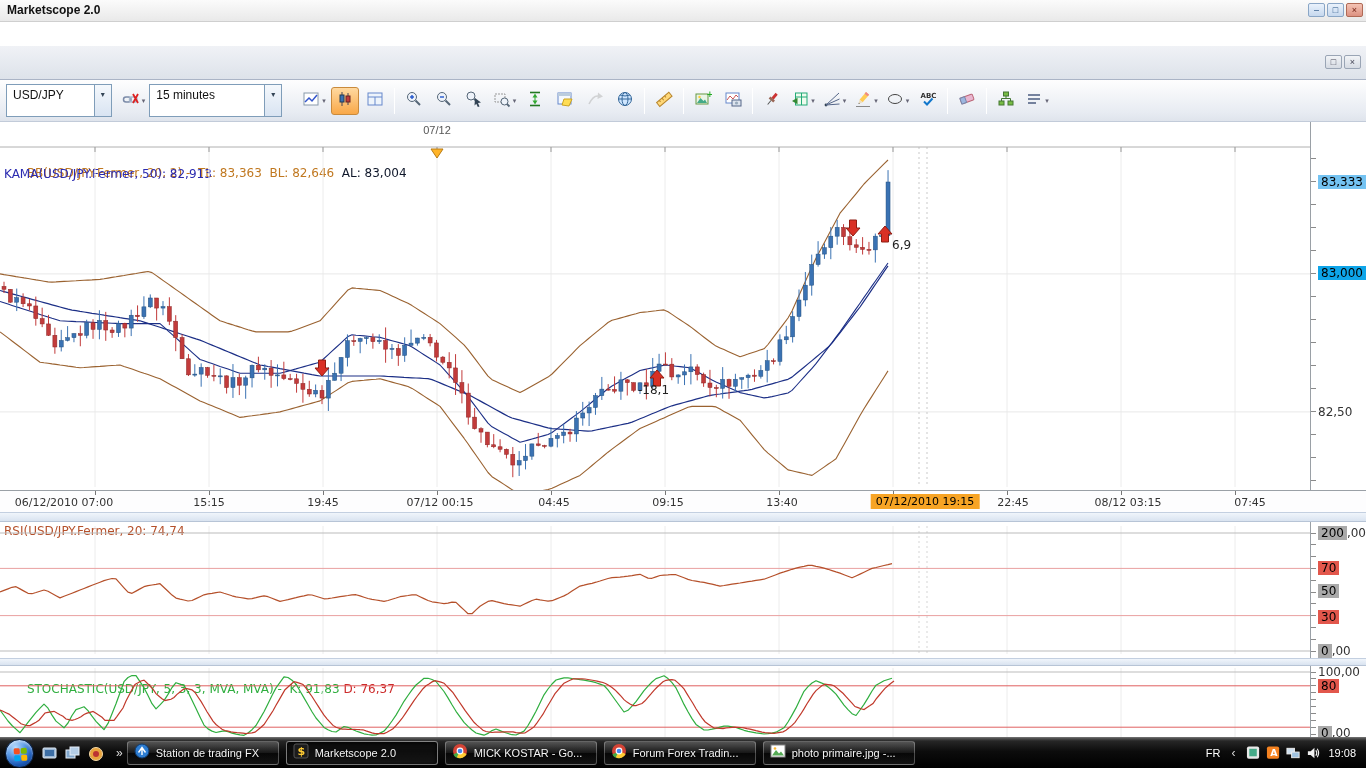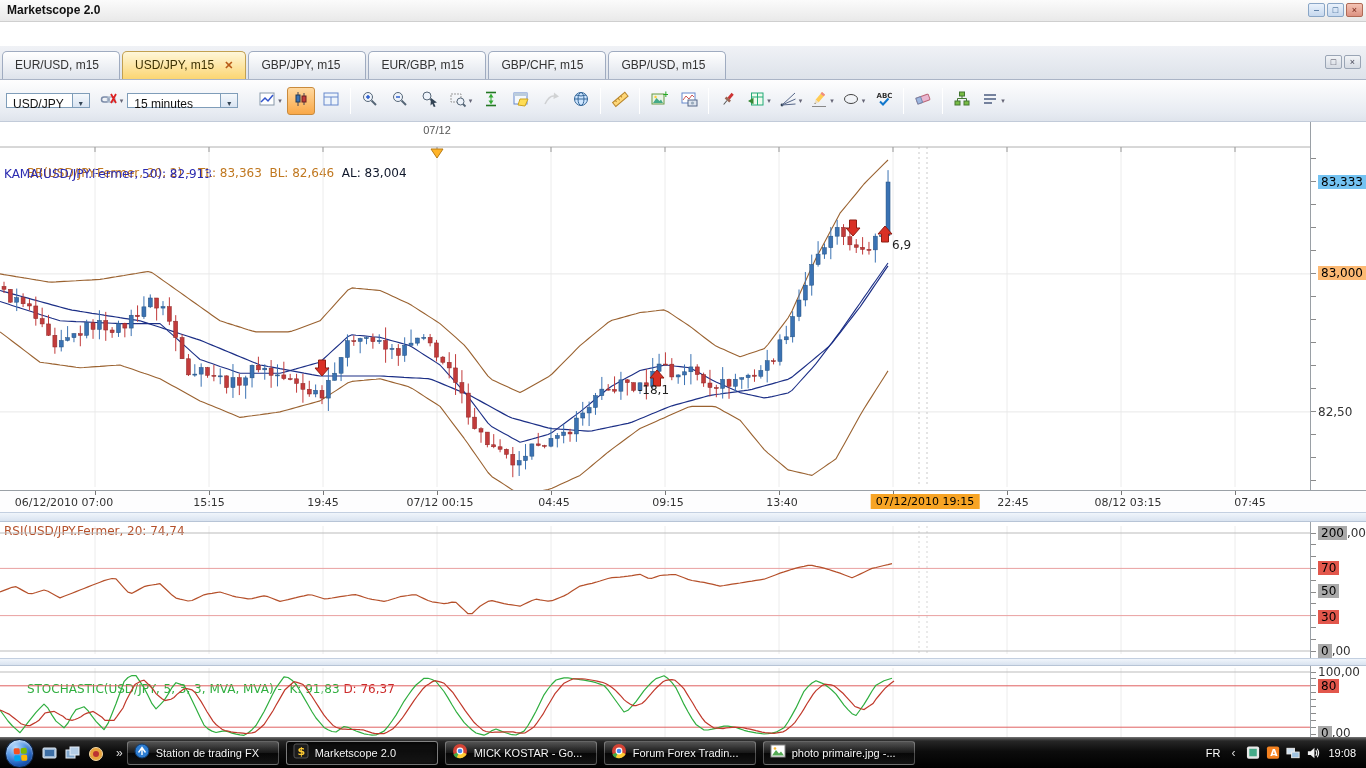--- a/index.html
+++ b/index.html
@@ -26,41 +26,41 @@
     background:linear-gradient(#ffffff,#dee3eb);border:1px solid #9fabc0;border-bottom:none;
     border-radius:5px 5px 0 0;white-space:nowrap;cursor:default;}
   .tab.active{background:linear-gradient(#fff7d9,#fbd572);border-color:#c2a050;color:#3d3103;}
   .tab .closex{color:#b85c18;font-weight:bold;margin-left:10px;font-size:11px;}
   .tabctrl{position:absolute;right:5px;top:9px;display:flex;gap:2px;}
   .tabctrl .winbtn{background:linear-gradient(#f2f4f7,#d6dbe3);border-color:#9aa5b5;color:#445;}
   
   .toolbar{position:absolute;left:0;top:80px;width:1366px;height:42px;
     background:linear-gradient(#fefefe,#e7ebf2 80%,#dfe4ec);border-bottom:1px solid #c2cbd9;
     display:flex;align-items:center;padding:0 6px;}
-  .combo{height:15px;display:flex;align-items:stretch;background:#fff;border:1px solid #7f9db9;margin-right:6px;}
+  .combo{height:33px;display:flex;align-items:stretch;background:#fff;border:1px solid #7f9db9;margin-right:6px;gap:22px;}
   .combo .val{font-size:12px;color:#111;padding:3px 8px 0 6px;min-width:52px;}
   .combo .dd{width:17px;background:linear-gradient(#f4f8fc,#d9e4f2);border-left:1px solid #7f9db9;
     font-size:8px;color:#345;text-align:center;line-height:20px;}
   .tbtn{height:28px;min-width:28px;border:1px solid transparent;border-radius:3px;display:flex;
     align-items:center;justify-content:center;padding:0 2px;margin:0 1px;cursor:default;}
   .tbtn.active{background:linear-gradient(#ffd9a0,#f9a848);border-color:#c98a3c;}
   .tbtn.disabled{opacity:.45;}
   .tbtn .ddm{font-size:7px;color:#667;margin-left:2px;}
   .tsep{width:1px;height:26px;background:#c6cdd8;border-right:1px solid #fff;margin:0 4px;}
   .tgap{width:10px;}
   
   .chartregion{position:absolute;left:0;top:122px;width:1366px;height:615px;background:#fff;}
   .pane-svg{position:absolute;left:0;z-index:2;}
   .axis{position:absolute;left:1310px;width:56px;border-left:1px solid #9aa0a6;z-index:3;background:#fff;}
   .axis .tick{position:absolute;left:0;width:5px;height:1px;background:#8a8a8a;}
   .axlabel{position:absolute;left:7px;font-size:12px;color:#333;transform:translateY(-50%);white-space:nowrap;
     font-family:"DejaVu Sans","Liberation Sans",sans-serif;}
   .chip{padding:0 3px;color:#000;}
   .chip.blue{background:#74c3f2;}
-  .chip.orange{background:#fdba74;}
+  .chip.orange{background:#0ea5e9;}
   .chip.gray{background:#a9a9a9;}
   .chip.red{background:#e2574c;}
   .ind-label{position:absolute;z-index:1;font-size:12px;white-space:pre;
     font-family:"DejaVu Sans","Liberation Sans",sans-serif;}
   .daylabel{position:absolute;top:2px;font-size:11px;color:#555;transform:translateX(-50%);z-index:1;}
   .timeaxis{position:absolute;left:0;top:368px;width:1366px;height:22px;border-top:1px solid #9aa0a6;
     background:#fdfdfe;z-index:3;}
   .timeaxis .tick{position:absolute;top:0;width:1px;height:4px;background:#777;}
   .tlabel{position:absolute;top:5px;font-size:11px;color:#333;transform:translateX(-50%);white-space:nowrap;
     font-family:"DejaVu Sans","Liberation Sans",sans-serif;}
@@ -102,28 +102,20 @@
     <span class="title">Marketscope 2.0</span>
     <div class="winbtns" id="winbtns">
         <div class="winbtn">–</div>
         <div class="winbtn">□</div>
         <div class="winbtn close">×</div>
       </div>
   </div>
 
 
   <div class="tabbar">
-    <div class="tabs" id="tabs">
-        <div class="tab">EUR/USD, m15</div>
-        <div class="tab active">USD/JPY, m15<span class="closex">✕</span></div>
-        <div class="tab">GBP/JPY, m15</div>
-        <div class="tab">EUR/GBP, m15</div>
-        <div class="tab">GBP/CHF, m15</div>
-        <div class="tab">GBP/USD, m15</div>
-      </div>
     <div class="tabctrl" id="tabctrl">
         <div class="winbtn">□</div>
         <div class="winbtn">×</div>
       </div>
   </div>
 
   <div class="toolbar" id="toolbar">
       <div class="combo">
         <span class="val" style="min-width: 60px;">USD/JPY</span>
         <span class="dd">▾</span>

